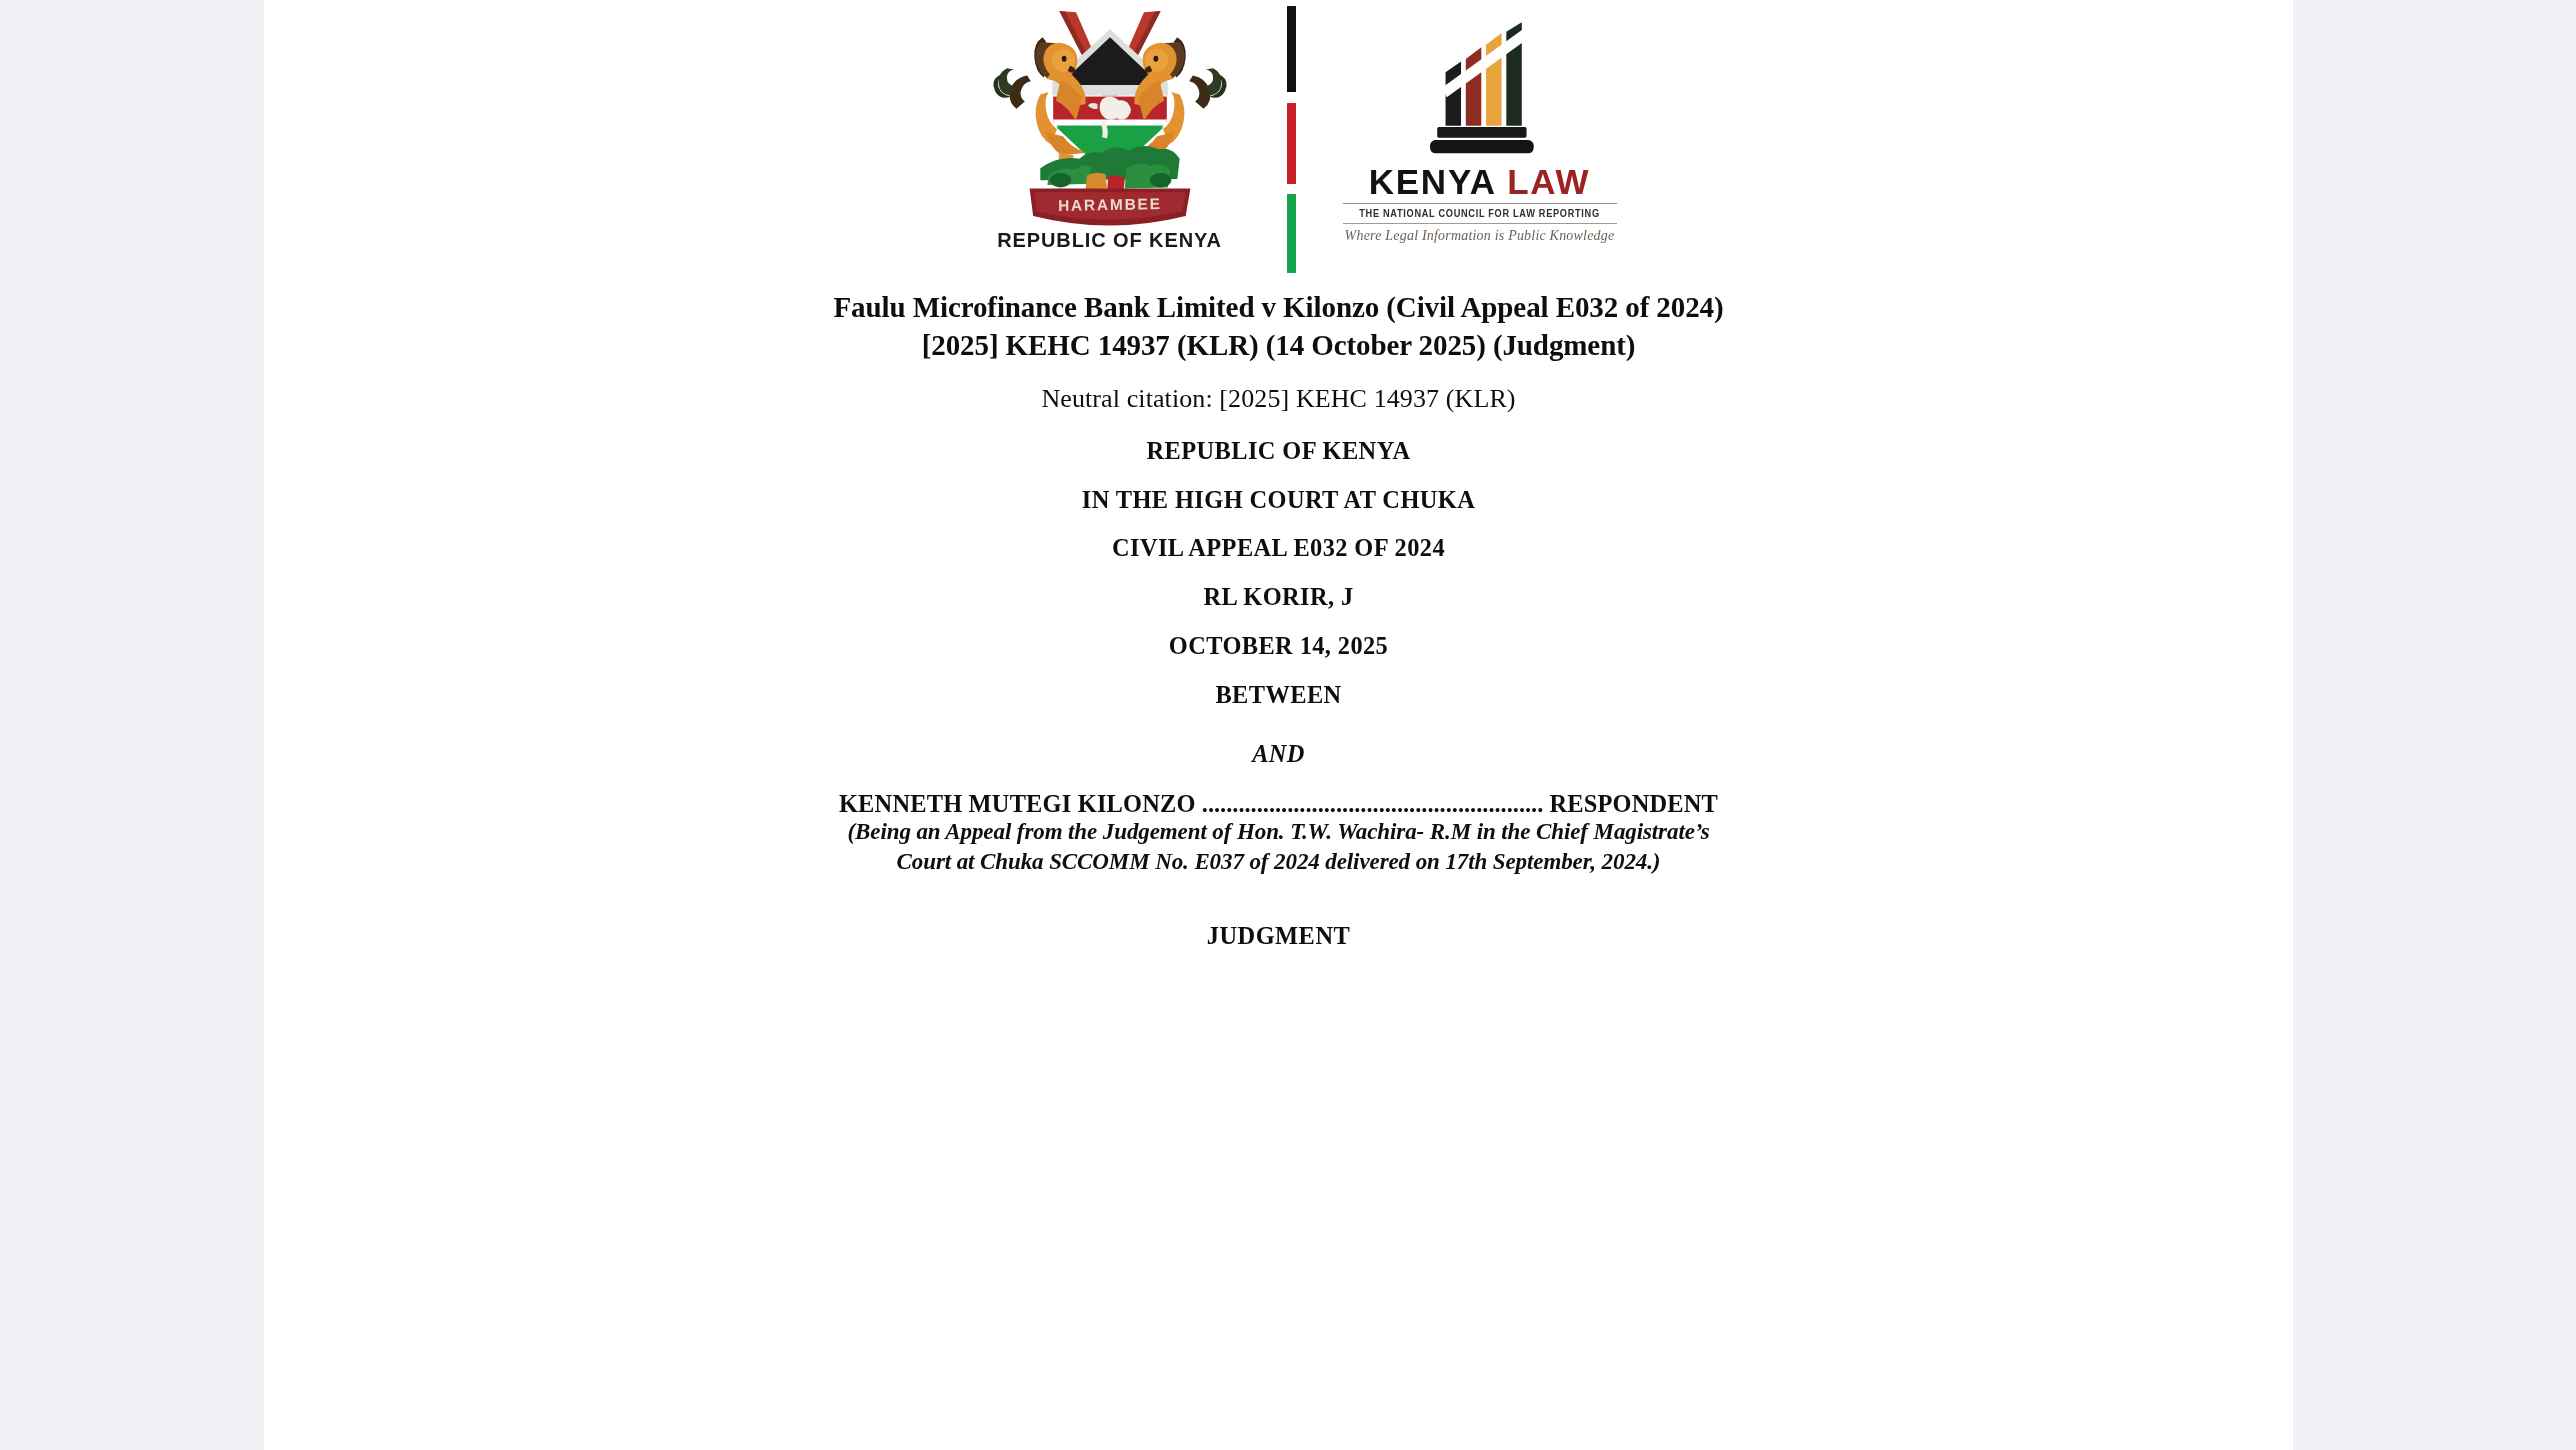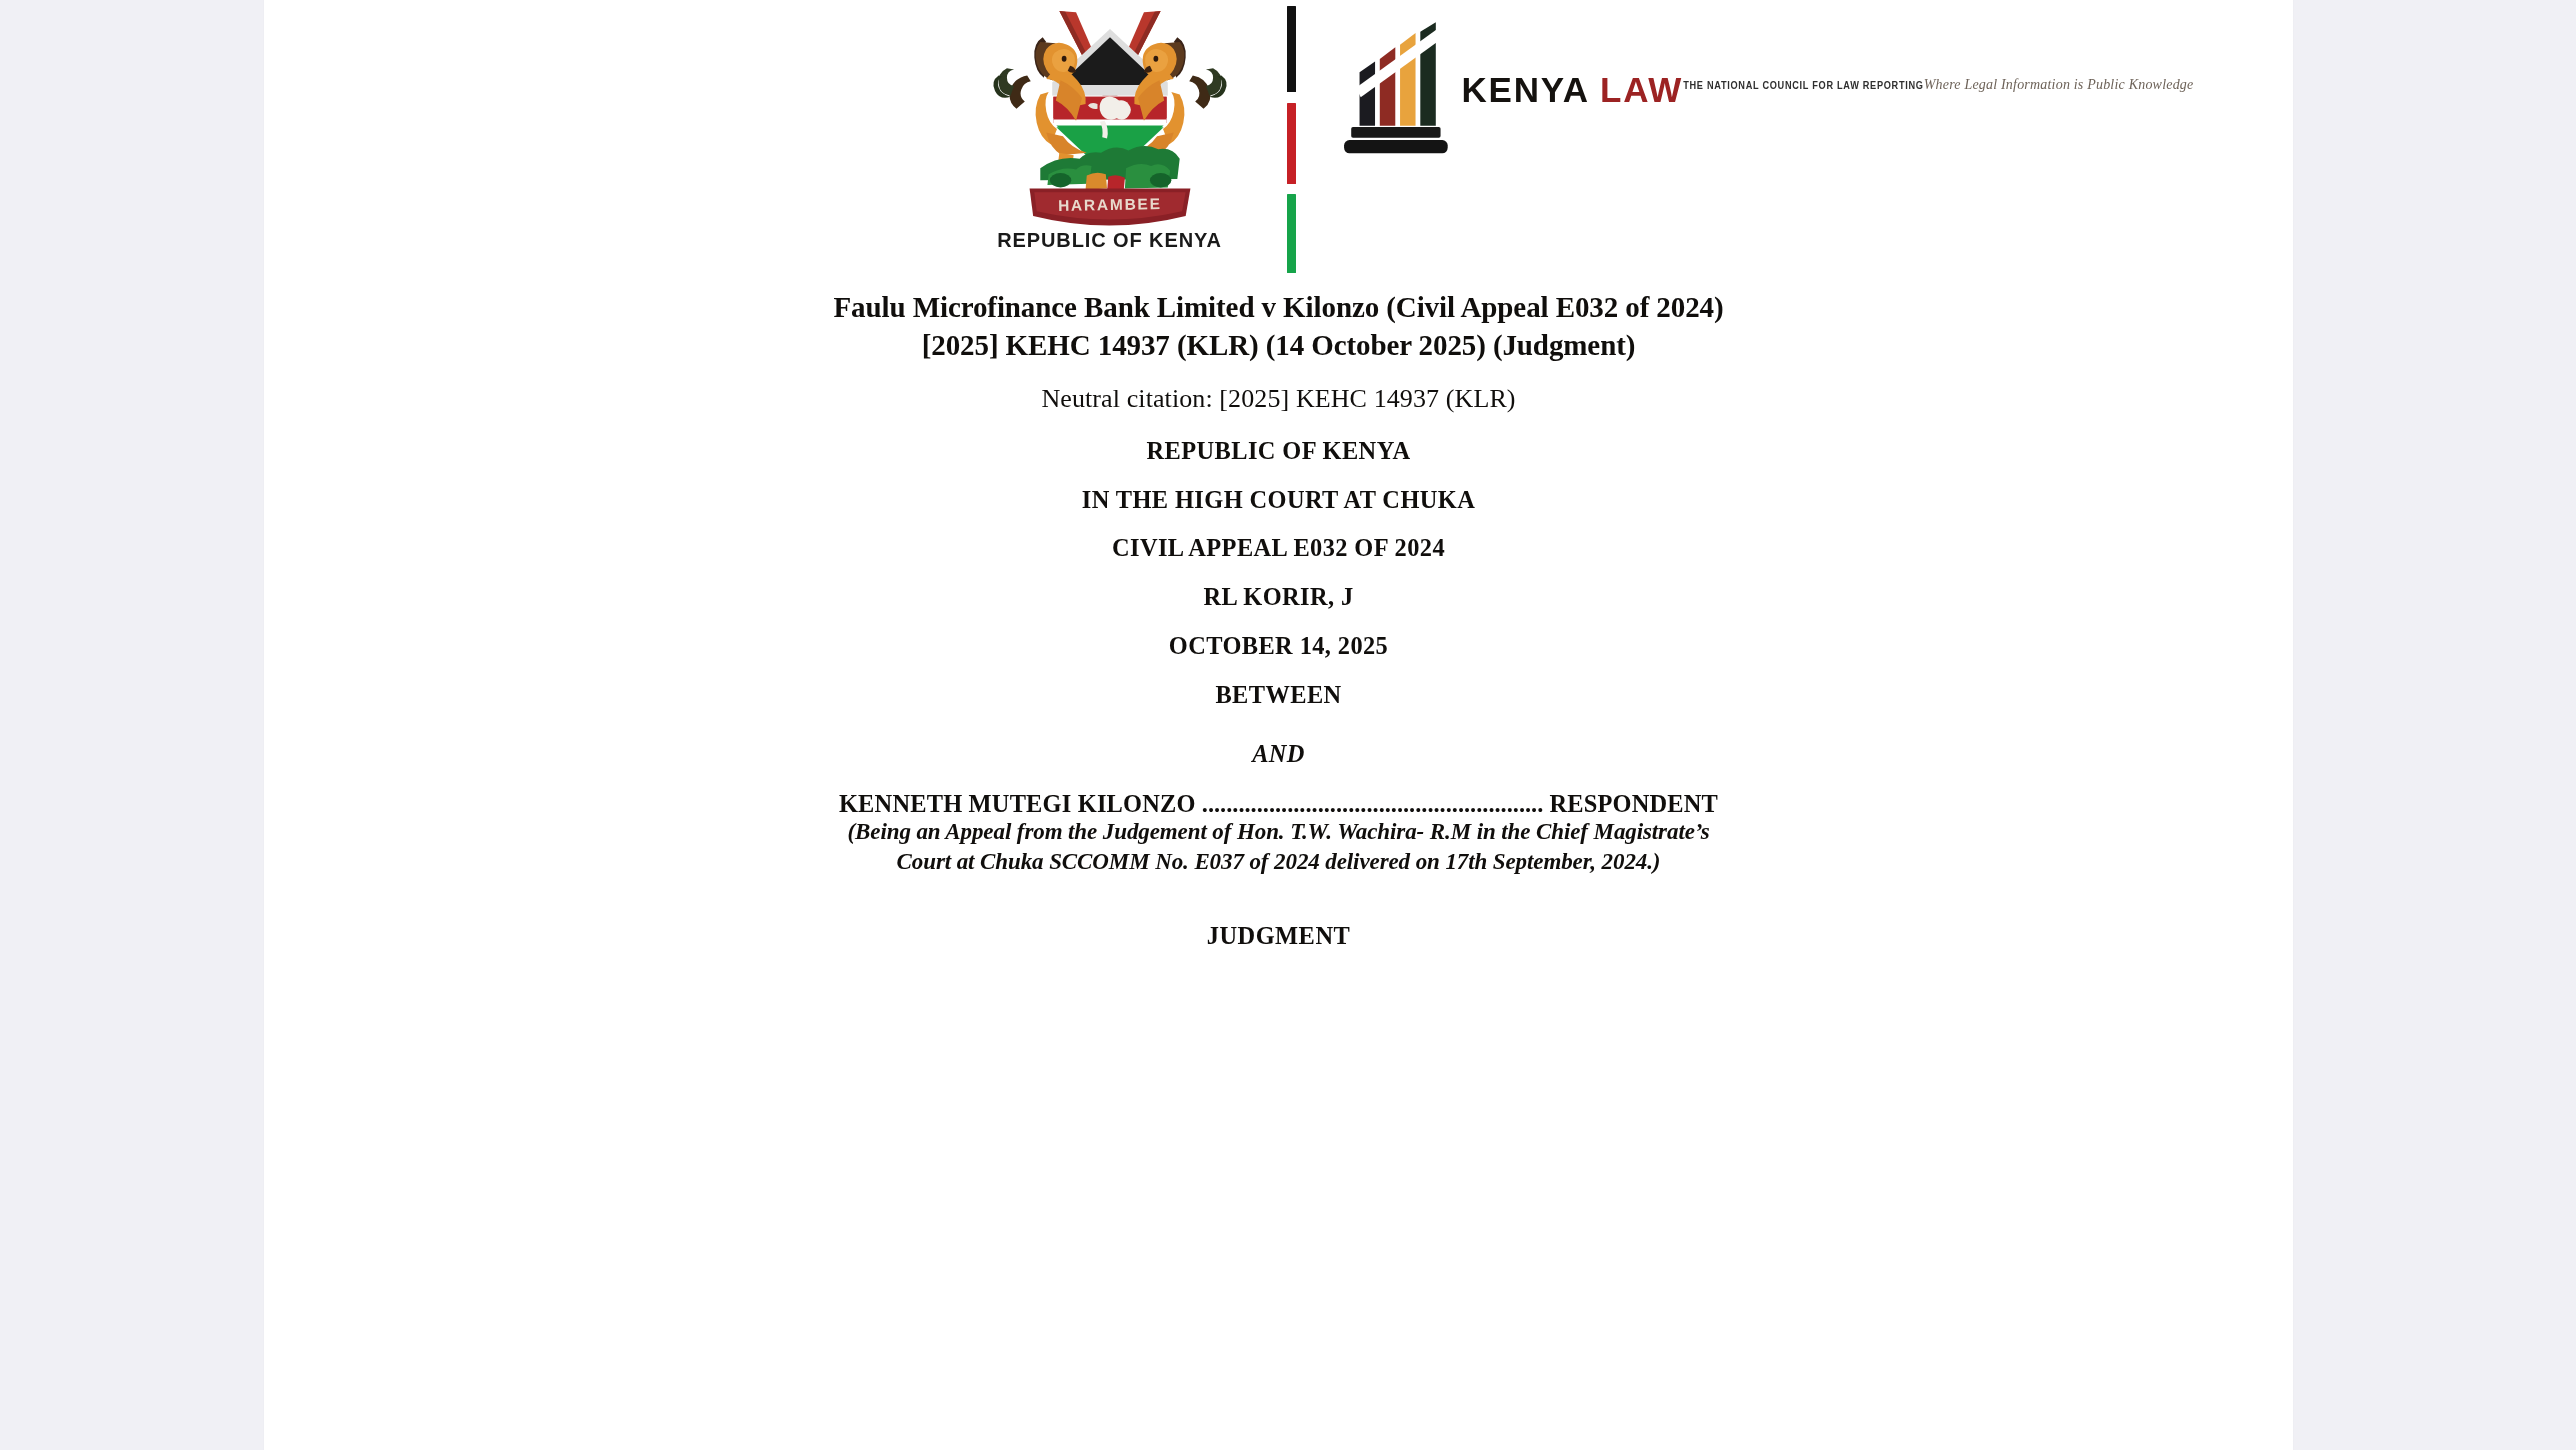--- a/index.html
+++ b/index.html
@@ -76,21 +76,21 @@
     padding-top: 1.2px;
     box-sizing: border-box;
   }
   .flag-seg { width: 9px; border-radius: 0.6px; }
   .flag-gap { width: 9px; }
 
   
   .kl-block {
     width: 310px;
     display: flex;
-    flex-direction: row;
+    flex-direction: column;
     align-items: center;
     padding-top: 10.7px;
   }
   .kl-pillars { display: block; }
   .kl-wordmark {
     margin-top: 8.3px;
     font-family: "Liberation Sans", "DejaVu Sans", sans-serif;
     font-weight: 700;
     font-size: 35px;
     letter-spacing: 1.8px;

